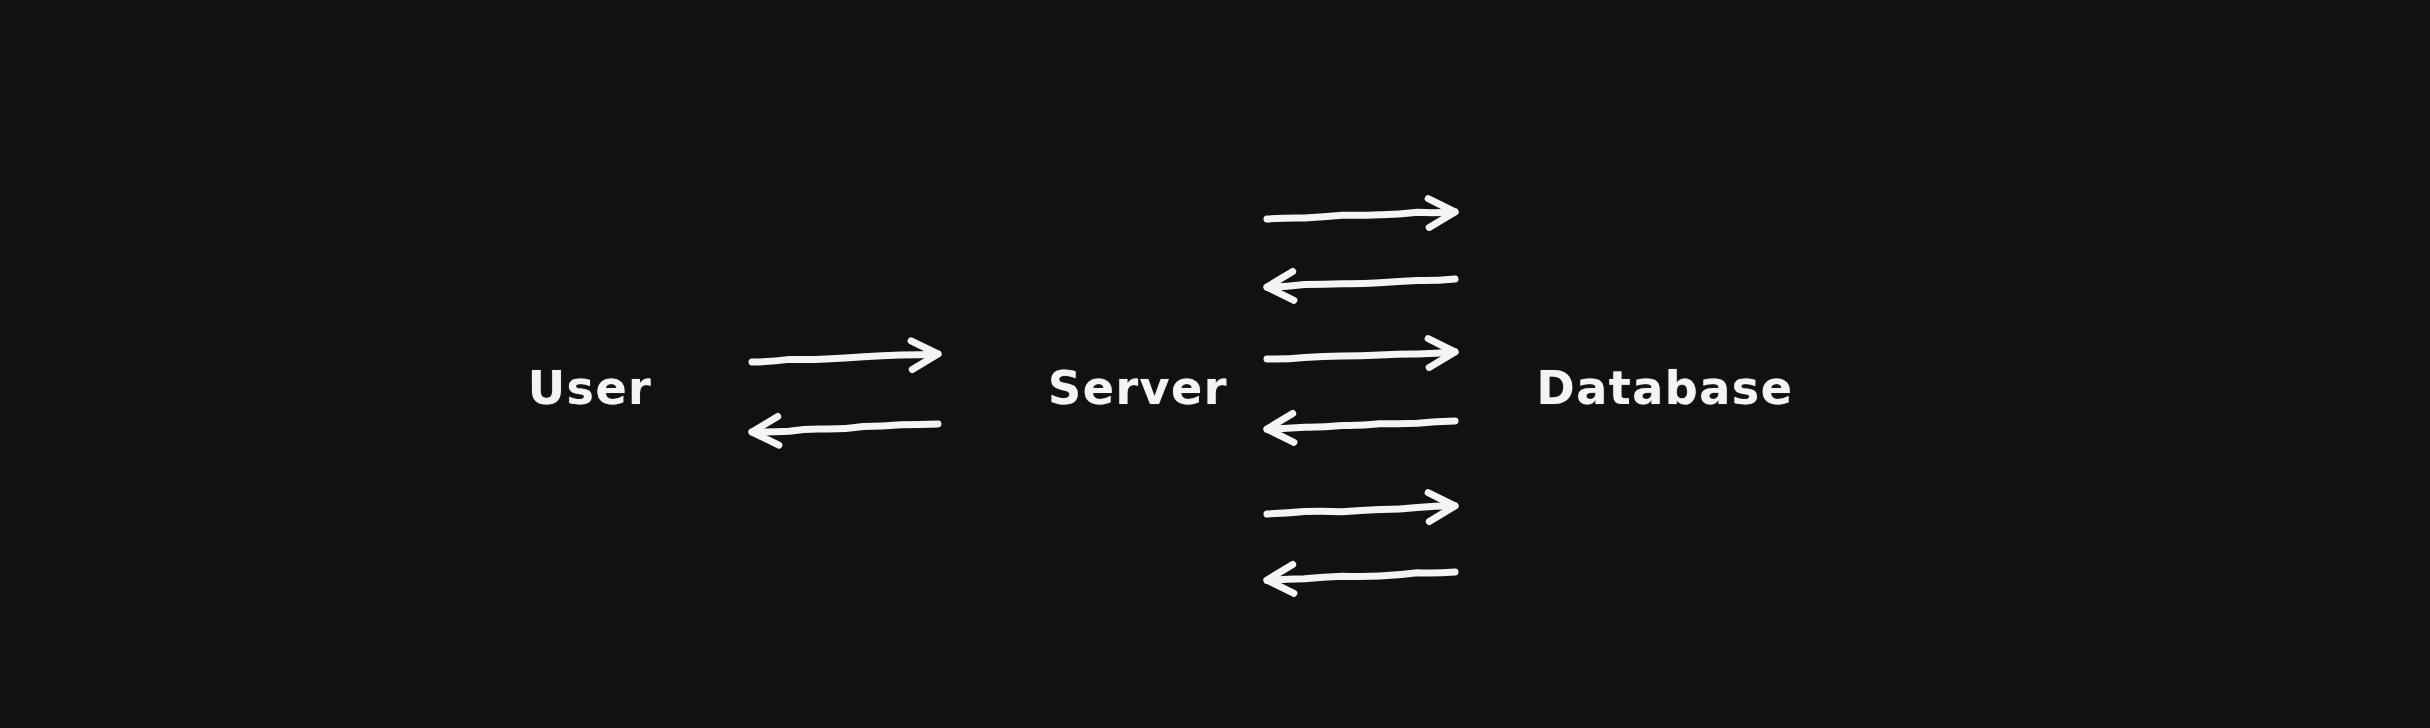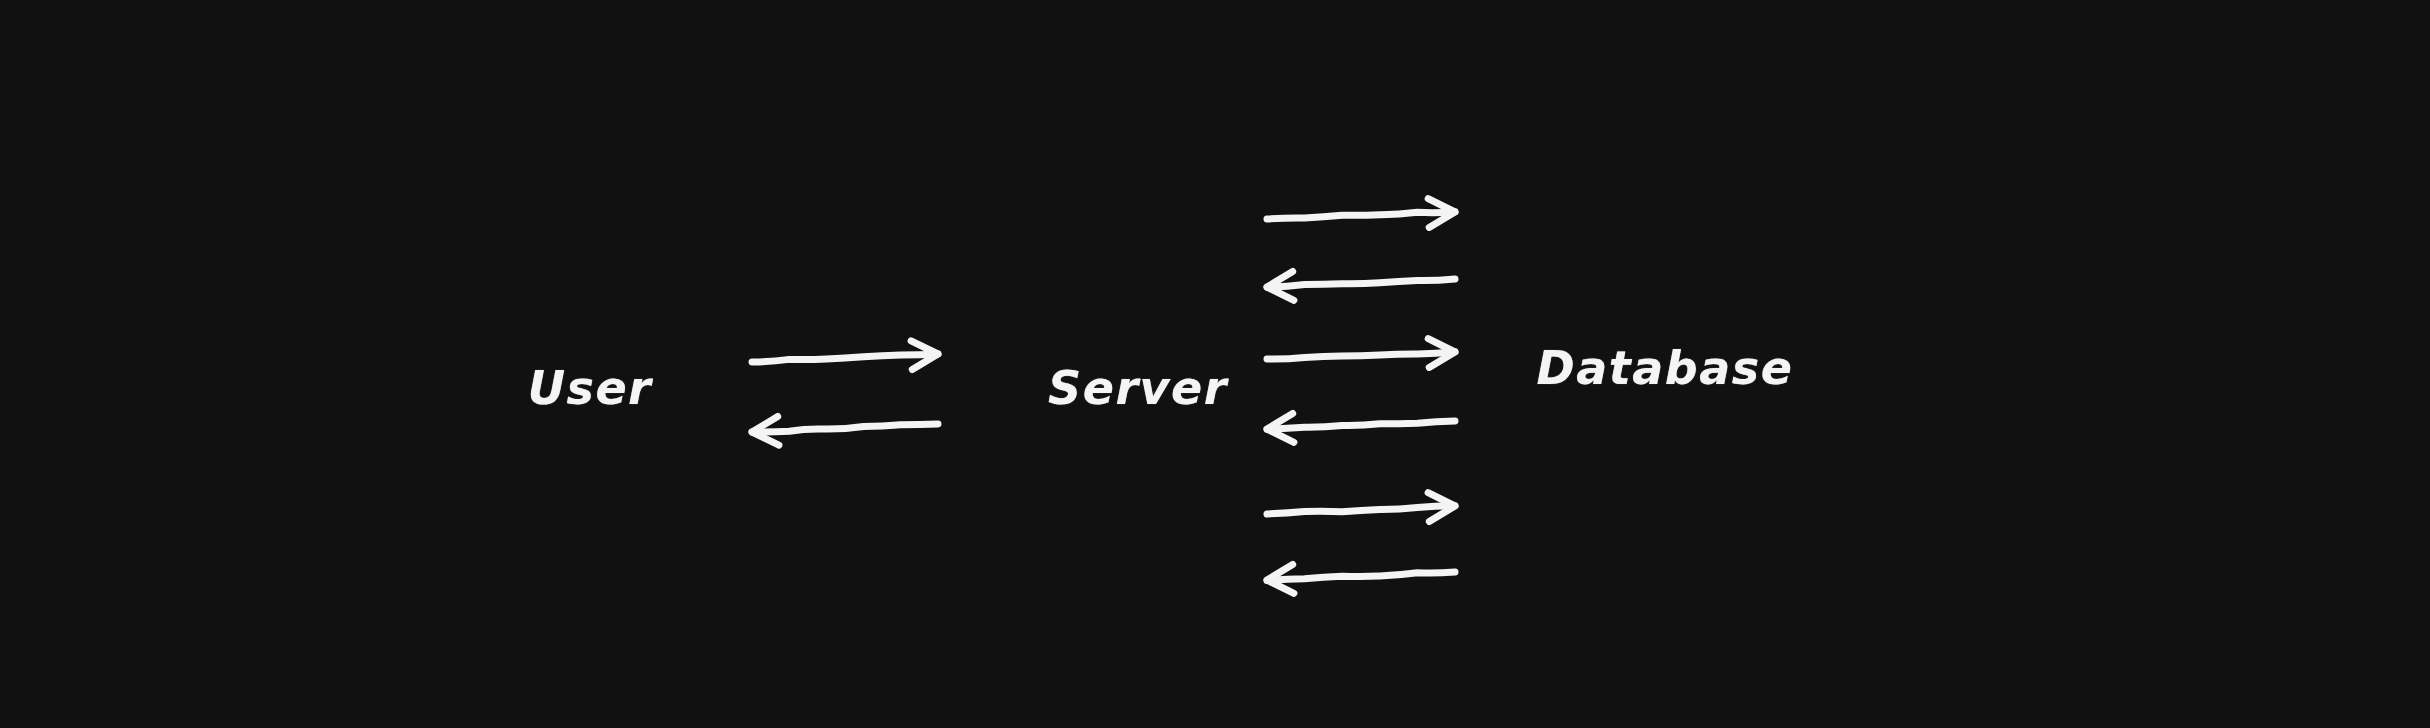--- a/index.html
+++ b/index.html
@@ -11,21 +11,20 @@
     height: 728px;
     background: #111111;
     font-family: "DejaVu Sans", sans-serif;
     overflow: hidden;
   }
   #canvas {
     position: relative;
     width: 2430px;
     height: 728px;
     background: #111111;
-    font-style: italic;
   }
   .node-label {
     position: absolute;
     color: #f4f4f4;
     font-family: "DejaVu Sans", sans-serif;
     font-size: 46px;
     font-weight: 700;
     letter-spacing: 1.5px;
     white-space: nowrap;
     transform: translate(-50%, -50%);
@@ -86,16 +85,16 @@
         <g>
           <path class="sketch-arrow" d="M 1455 572 Q 1436.2 573.3 1417.4 572.7 Q 1398.6 575.1 1379.8 576.1 Q 1361.0 576.8 1342.2 576.2 Q 1323.4 576.8 1304.6 578.8 Q 1285.8 578.9 1267.0 580.4"></path>
           <path class="sketch-arrow" d="M 1292.7 564.5 L 1267.0 580.0 L 1293.9 593.3"></path>
         </g>
       </g>
     </svg>
 
   <div id="label-layer">
       <div class="node-label" style="left: 590px; top: 388px;">User</div>
       <div class="node-label" style="left: 1138px; top: 388px;">Server</div>
-      <div class="node-label" style="left: 1665px; top: 368px; text-align: right;">Database</div>
+      <div class="node-label" style="left: 1665px; top: 388px; text-align: right;">Database</div>
     </div>
 
 </div>
 
 </body></html>

